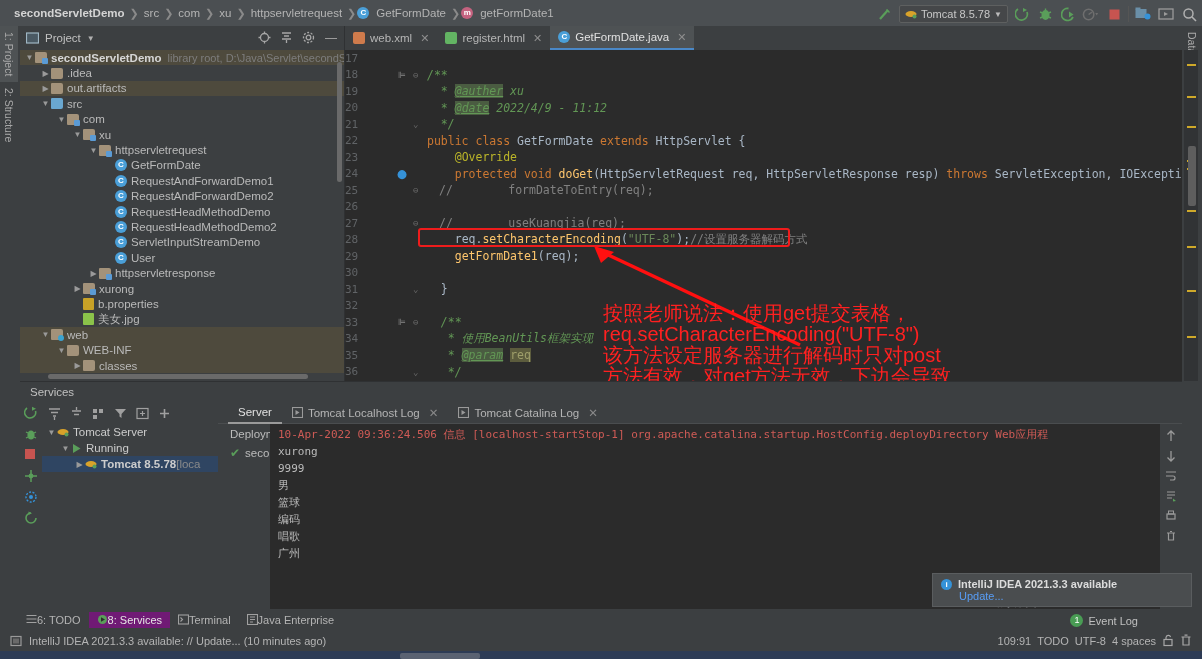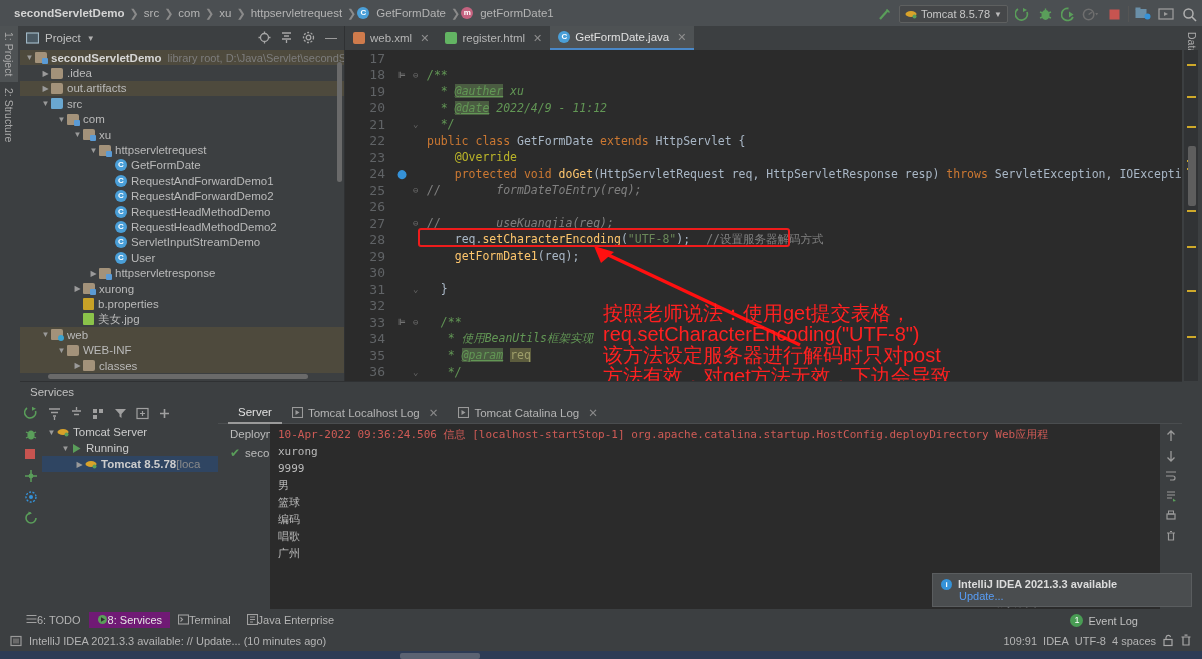--- a/index.html
+++ b/index.html
@@ -70,33 +70,33 @@
   .etab.active { background:#4e5254; color:#e0e0e0; border-bottom:2px solid #4a88c7; }
   .etab .x { color:#8e8e8e; font-size:11px; margin-left:3px; }
   .tabico { width:12px; height:12px; border-radius:2px; }
   .tabico.xml { background:#cf7b4c; }
   .tabico.html { background:#63b463; }
   .tabico.java { background:#4a9fd8; border-radius:50%; color:#fff; font-size:8px; text-align:center; line-height:12px; font-weight:bold;}
 
   .editor { position:absolute; left:345px; top:50px; width:837px; height:331px; background:#2b2b2b; overflow:hidden;}
   .code-area { position:relative; font-family:"DejaVu Sans Mono", monospace; font-size:11.5px; }
   .cline { height:16.5px; display:flex; align-items:center; white-space:pre; }
-  .gutter { width:46px; flex:0 0 46px; text-align:right; padding-right:6px; color:#606366; font-size:13px;}
+  .gutter { width:46px; flex:0 0 46px; padding-right:6px; color:#606366; font-size:11px;}
   .gmark { width:22px; flex:0 0 22px; text-align:center; color:#787878; font-size:9px;}
   .ctext { color:#a9b7c6; padding-left:2px; }
   .kw { color:#cc7832; }
   .cmt { color:#629755; font-style:italic; }
-  .cmt2 { color:#808080; font-style:italic;}
+  .cmt2 { color:#808080; margin-left:12px;}
   .tagdoc { color:#629755; font-style:italic; text-decoration:underline; background:#4a5c41;}
   .str { color:#6a8759; }
   .typ { color:#a9b7c6; }
   .fn { color:#ffc66d; }
   .anno { color:#bbb529; }
   .param-hl { background:#5c5c3d; color:#9e9e6a;}
-  .linecomment { color:#808080;margin-left:16px;}
+  .linecomment { color:#808080;}
   .marker-col { position:absolute; right:4px; top:50px; width:14px; height:331px; background:#313335; }
   .mk { position:absolute; right:2px; width:9px; height:2px; }
 
   
   .services { position:absolute; left:20px; top:381px; width:1162px; height:228px; background:#3c3f41;
       border-top:1px solid #2f3133; }
   .svc-title { height:20px; display:flex; align-items:center; padding-left:10px; font-size:11.5px; color:#c0c0c0; }
   .svc-toolbar { position:absolute; left:22px; top:20px; width:158px; height:22px; display:flex; align-items:center; gap:9px; padding-left:6px;}
   .svc-icon { width:13px; height:13px; color:#a0a0a0; font-size:11px; text-align:center; line-height:13px; cursor:pointer;}
   .svc-rail { position:absolute; left:0px; top:20px; width:22px; height:208px; display:flex; flex-direction:column; align-items:center; gap:7px; padding-top:4px;}
@@ -698,21 +698,21 @@
   <div class="status-bar">
     <span style="margin-right:7px;">
       <svg width="12" height="12" viewBox="0 0 12 12">
           <rect x="1" y="1.5" width="10" height="9" stroke="#9a9a9a" stroke-width="1.2" fill="none"></rect>
           <rect x="3" y="3.5" width="6" height="5" fill="#6a6a6a"></rect>
         </svg>
     </span>
     <span>IntelliJ IDEA 2021.3.3 available: // Update... (10 minutes ago)</span>
     <span class="status-right">
       <span>109:91</span>
-      <span>IDEA</span>
+      <span>TODO</span>
       <span>UTF-8</span>
       <span>4 spaces</span>
       <span>
         <svg width="12" height="13" viewBox="0 0 12 13">
             <rect x="2" y="5.5" width="8" height="6" stroke="#a7a7a7" stroke-width="1.2" fill="none"></rect>
             <path d="M4 5.5 V3.5 a2.4 2.4 0 0 1 4.6 -0.6" stroke="#a7a7a7" stroke-width="1.2" fill="none"></path>
           </svg>
       </span>
       <span>
         <svg width="12" height="13" viewBox="0 0 12 13">

